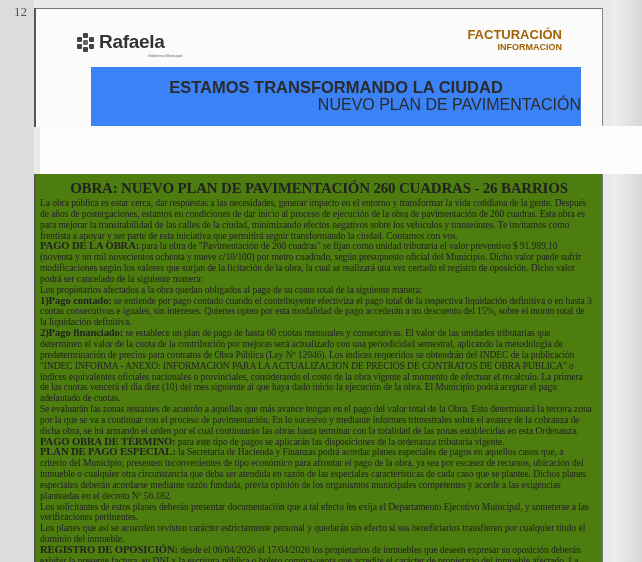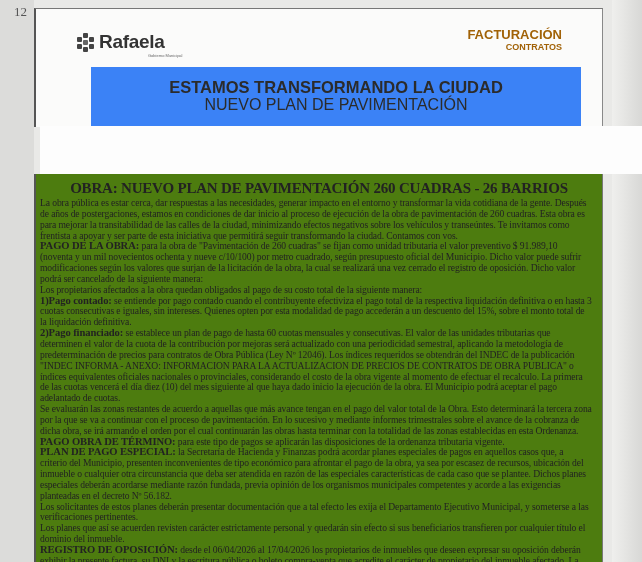--- a/index.html
+++ b/index.html
@@ -24,21 +24,21 @@
   .logo-text { font-family:"Liberation Sans", sans-serif; font-weight:bold; font-size:19px; color:#333; letter-spacing:-0.3px; }
   .logo-sub { position:absolute; left:112px; top:44px; font-family:"Liberation Sans", sans-serif; font-size:4px; color:#666; }
   .fact { position:absolute; right:40px; top:19px; text-align:right; font-family:"Liberation Sans", sans-serif; font-weight:bold; color:#a16207; }
   .fact .l1 { font-size:13px; line-height:14px; }
   .fact .l2 { font-size:9px; line-height:11px; }
   .headbox {
     position:absolute; left:55px; top:58px; width:490px; height:60px;
     background:#3b82f6; text-align:center; font-family:"Liberation Sans", sans-serif; color:#2b2b2b;
   }
   .headbox .h1 { font-weight:bold; font-size:16.5px; margin-top:11px; line-height:18px; }
-  .headbox .h2 { font-size:16px; line-height:17px; }
+  .headbox .h2 { font-size:16px; line-height:17px;text-align:right; }
   .headbox .h3 { font-size:15.5px; line-height:16px; }
 
   
   .gap { position:absolute; left:40px; top:126px; width:602px; height:48px; background:#fdfdfd; }
 
   
   .sheet-bot {
     position:absolute; left:34px; top:174px; width:566px; height:388px;
     background:#4d7c0f; border-left:2px solid #555; border-right:1px solid #777;
   }
@@ -69,21 +69,21 @@
       <i style="left:7px;top:7px;background:#666"></i>
         <i style="left:1px;top:11px"></i>
         <i style="left:13px;top:11px"></i>
         <i style="left:7px;top:14px"></i>
     </span>
     <span class="logo-text">Rafaela</span>
   </div>
   <div class="logo-sub">Gobierno Municipal</div>
   <div class="fact">
     <div class="l1">FACTURACIÓN</div>
-    <div class="l2">CONTRATOS</div>
+    <div class="l2">INFORMACION</div>
   </div>
   <div class="headbox">
     <div class="h1">ESTAMOS TRANSFORMANDO LA CIUDAD</div>
     <div class="h2">NUEVO PLAN DE PAVIMENTACIÓN</div>
   </div>
 </div>
 
 <div class="gap"></div>
 
 <div class="sheet-bot">

